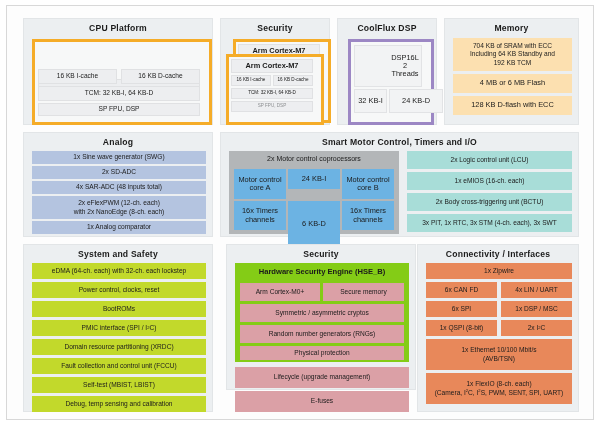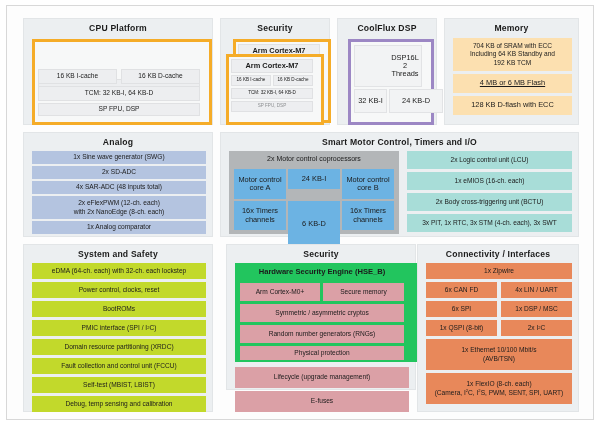--- a/index.html
+++ b/index.html
@@ -43,21 +43,21 @@
   .cell.m{font-size:7.4px;}
   .orangeB{border:3px solid #f5ac28;background:#f7f8f8;}
   .purpleB{border:3px solid #9c87c4;background:#f7f8f8;}
   .amber  {background:#fce0b0;}
   .blue   {background:#b4c4e0;}
   .blue2  {background:#6cb3e3;}
   .greymid{background:#b3b6b8;}
   .teal   {background:#a8ddd8;}
   .green  {background:#c2d92b;}
   .pink   {background:#dba0a6;}
-  .pinkbox{background:#22c55e;padding-left:48px;}
+  .pinkbox{background:#84cc16;}
   .orange {background:#e8885a;}
   sup{font-size:.62em;vertical-align:super;line-height:0;}
 </style>
 </head>
 <body>
 
 <div id="chip">
 
   <div class="group" style="left:16px;top:12px;width:190px;height:107px;">
     <div class="gtitle">CPU Platform</div>
@@ -98,21 +98,21 @@
     </div>
   </div>
 
   <div class="group" style="left:437px;top:12px;width:135px;height:107px;">
     <div class="gtitle">Memory</div>
     <div class="cell amber" style="position:absolute;left:8px;top:19px;width:119px;height:33px;flex-direction:column;">
       <span>704 KB of SRAM with ECC</span>
       <span>Including 64 KB Standby and</span>
       <span>192 KB TCM</span>
     </div>
-    <div class="cell amber m" style="position:absolute;left:8px;top:55px;width:119px;height:19px;text-decoration:underline;">4 MB or 6 MB Flash</div>
+    <div class="cell amber m" style="position:absolute;left:8px;top:55px;width:119px;height:19px;">4 MB or 6 MB Flash</div>
     <div class="cell amber m" style="position:absolute;left:8px;top:77px;width:119px;height:19px;">128 KB D-flash with ECC</div>
   </div>
 
   <div class="group" style="left:16px;top:126px;width:190px;height:105px;">
     <div class="gtitle">Analog</div>
     <div class="cell blue" style="position:absolute;left:8px;top:18px;width:174px;height:13px;">1x Sine wave generator (SWG)</div>
     <div class="cell blue" style="position:absolute;left:8px;top:33px;width:174px;height:13px;">2x SD-ADC</div>
     <div class="cell blue" style="position:absolute;left:8px;top:48px;width:174px;height:13px;">4x SAR-ADC (48 inputs total)</div>
     <div class="cell blue" style="position:absolute;left:8px;top:63px;width:174px;height:23px;flex-direction:column;">
       <span>2x eFlexPWM (12-ch. each)</span>

